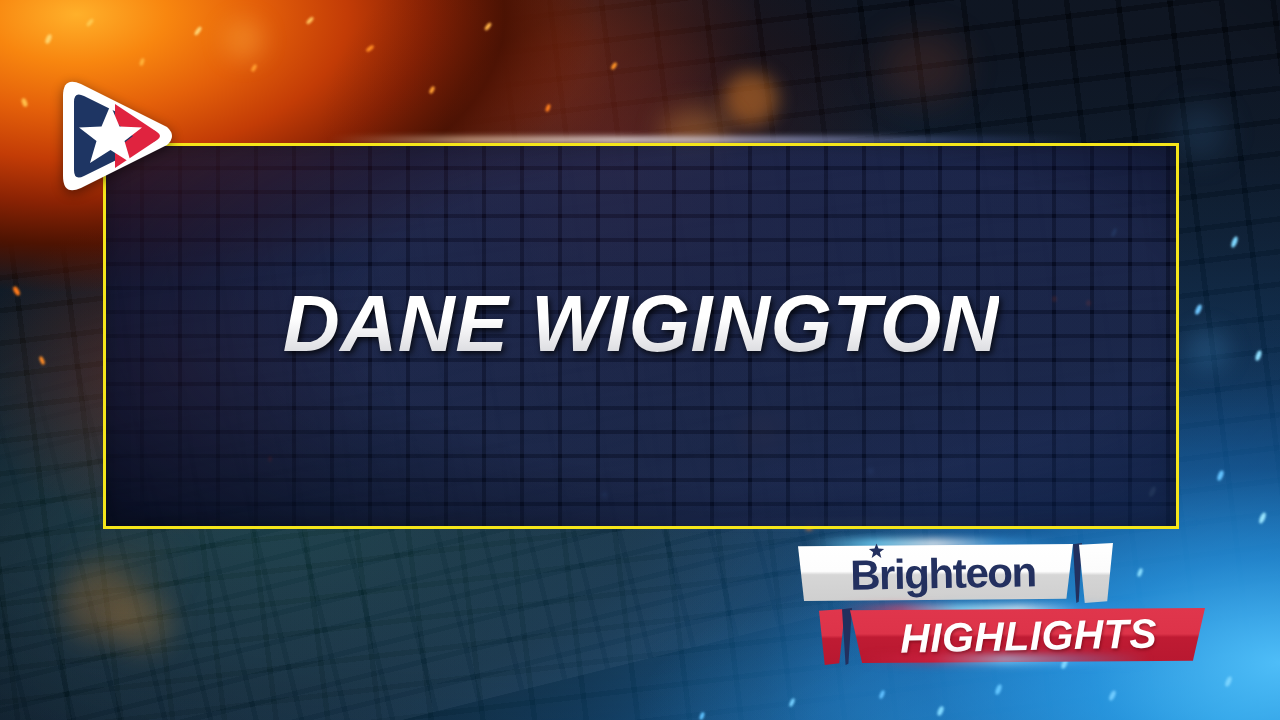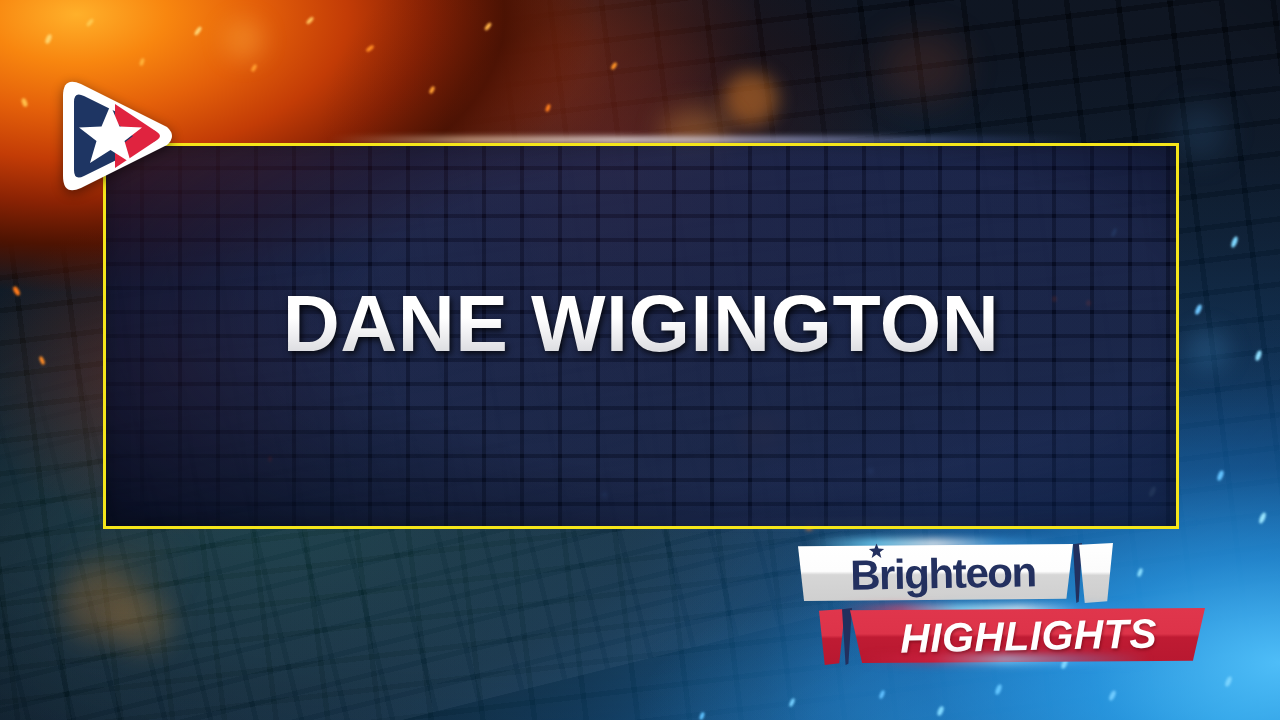--- a/index.html
+++ b/index.html
@@ -113,20 +113,21 @@
     opacity:.85;
     mask-image:radial-gradient(80% 90% at 62% 45%, #000 0%, #000 48%, transparent 95%);
     -webkit-mask-image:radial-gradient(80% 90% at 62% 45%, #000 0%, #000 48%, transparent 95%);
   }
 
   
   #text-block {
     position:absolute; left:103px; top:143px; width:1076px; height:386px;
     display:flex; flex-direction:column; align-items:center; justify-content:center;
     text-align:center;
+    font-style:italic;
   }
   #main-title {
     font-family:"Liberation Sans", sans-serif;
     font-weight:bold;
     font-size:79px;
     line-height:.96;
     letter-spacing:.5px;
     transform:scaleX(1.0);
     background:linear-gradient(180deg,#ffffff 0%,#ffffff 42%,#f0f0f2 62%,#d2d3d8 100%);
     -webkit-background-clip:text;

